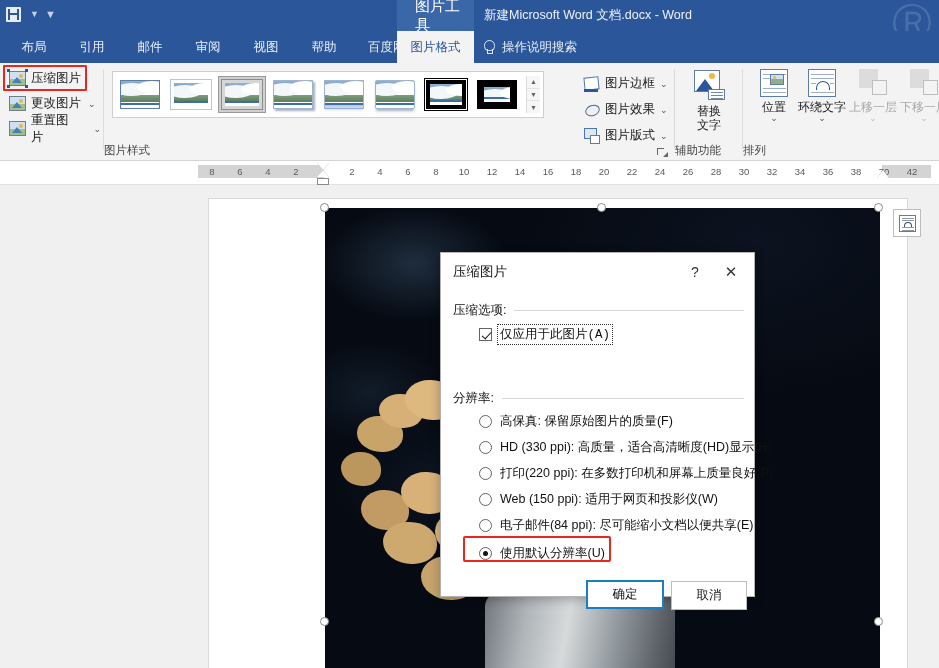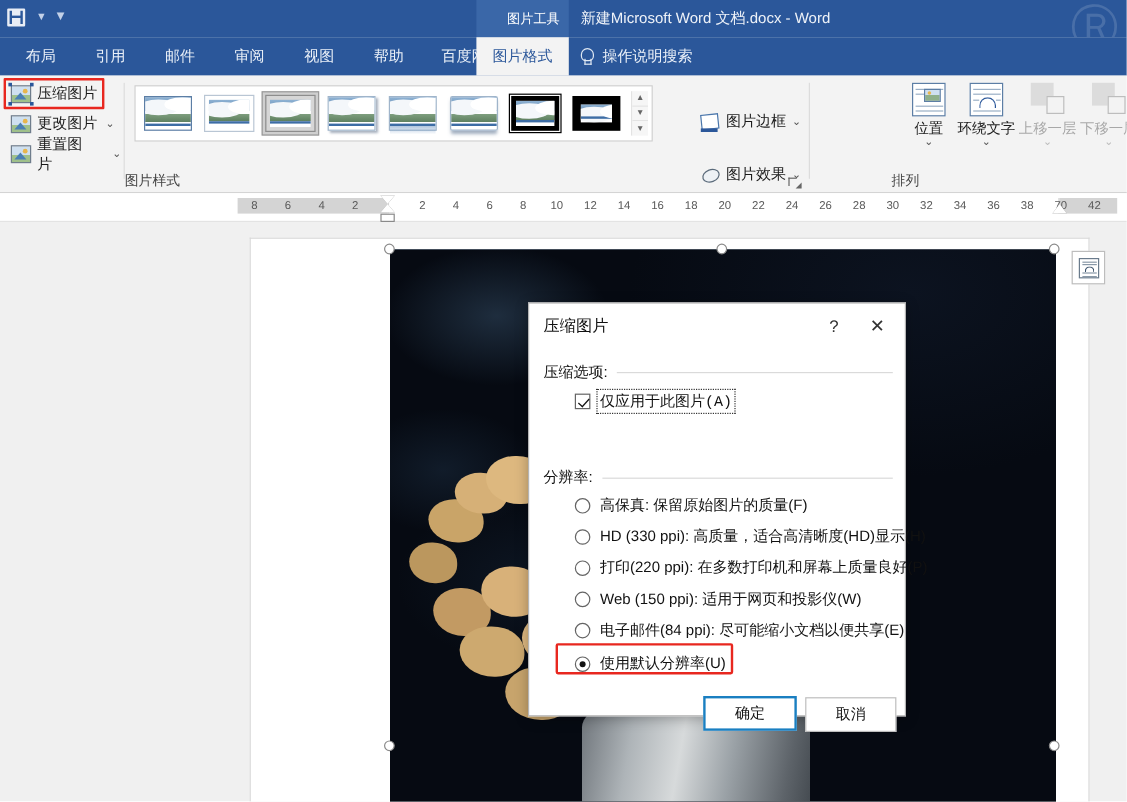--- a/index.html
+++ b/index.html
@@ -28,21 +28,21 @@
     content: ""; position: absolute; left: 2px; top: -1px; width: 7px; height: 5px; background: #e8edf5;
   }
   .save-glyph::after {
     content: ""; position: absolute; left: 2px; bottom: 0px; width: 7px; height: 5px; background: #e8edf5;
   }
   .qat-caret { color: #c3d1e8; font-size: 9px; }
   .qat-more { color: #c3d1e8; font-size: 11px; letter-spacing: -1px; }
 
   .pt-context {
     position: absolute; left: 397px; top: 0px; width: 77px; height: 31px;
-    background: #3a67a8; color: #ffffff; font-size: 11px;
+    background: #3a67a8; color: #ffffff; font-size: 15px;
     display: flex; align-items: center; justify-content: center; padding-left: 18px;
   }
   .doctitle {
     position: absolute; left: 484px; top: 0px; height: 31px;
     display: flex; align-items: center; color: #eef2f8; font-size: 12.5px;
   }
   .winlogo {
     position: absolute; right: 4px; top: 2px; width: 46px; height: 46px;
     opacity: 0.14; color: #ffffff; font-size: 40px; line-height: 44px; text-align: center;
     font-family: "Liberation Serif", serif;
@@ -155,21 +155,21 @@
     border-left: 1px solid #dcdcdc; align-self: stretch;
   }
   .gal-btn {
     flex: 1; display: flex; align-items: center; justify-content: center;
     font-size: 7px; color: #666; border-bottom: 1px solid #e3e3e3; background: #f6f6f6;
   }
   .gal-btn:last-child { border-bottom: none; }
 
   
   .style-cmds { position: absolute; top: 10px; display: flex; flex-direction: column; gap: 5px; }
-  .scmd { display: flex; align-items: center; gap: 5px; height: 21px; margin-top: 18px; }
+  .scmd { display: flex; align-items: center; gap: 5px; height: 21px; }
   .scmd-text { font-size: 12.5px; color: #1a1a1a; }
   .scmd-caret { font-size: 9px; color: #555; }
   .ic-border { width: 16px; height: 16px; position: relative; }
   .ic-border::before { content:""; position:absolute; left:0; top:1px; width:13px; height:11px; border:1.2px solid #4a76ab; background:#fff; transform: rotate(-6deg); }
   .ic-border::after { content:""; position:absolute; left:0; bottom:0px; width:14px; height:2.5px; background:#2b579a; }
   .ic-effect { width: 16px; height: 16px; position: relative; }
   .ic-effect::before { content:""; position:absolute; left:1px; top:3px; width:13px; height:9px; border:1.3px solid #5a6a7a; border-radius:50%; background:#edf1f5; transform: rotate(-20deg); }
   .ic-layout { width: 16px; height: 16px; position: relative; }
   .ic-layout::before { content:""; position:absolute; left:0; top:0px; width:11px; height:9px; border:1.2px solid #4a76ab; background:#dce8f4; }
   .ic-layout::after { content:""; position:absolute; right:0; bottom:0; width:8px; height:7px; border:1.2px solid #6a7b8c; background:#fff; }
@@ -483,20 +483,42 @@
           <span class="scmd-caret">⌄</span>
         </div>
       </div>
       <div class="grp-label">图片样式</div>
       <div class="launcher" style="right:7px;">
           <i></i>
         </div>
       <div class="grp-sep" style="right:0;"></div>
     </div>
 
+    <div class="grp" style="left:675px; width:68px;">
+      <div class="bigbtn" style="left:5px;">
+        <span class="ic-alt">
+          <span class="frame">
+              <span class="sky"></span>
+              <span class="sun2"></span>
+              <span class="mt"></span>
+            </span>
+          <span class="card">
+              <i style="top:2px"></i>
+              <i style="top:5px"></i>
+              <i style="top:8px"></i>
+            </span>
+        </span>
+        <span class="lbl">
+          <span>替换</span><br>
+          <span>文字</span>
+        </span>
+      </div>
+      <div class="grp-label">辅助功能</div>
+      <div class="grp-sep" style="right:0;"></div>
+    </div>
 
     <div class="grp" style="left:743px; width:196px;">
       <div class="bigbtn" style="left:2px;">
         <span class="ic-pos">
           <span class="ln" style="top:4px"></span>
             <span class="ln" style="top:8px;width:8px"></span>
           <span class="ln" style="top:18px"></span>
             <span class="ln" style="top:22px"></span>
           <span class="ph">
               <span class="s"></span>

